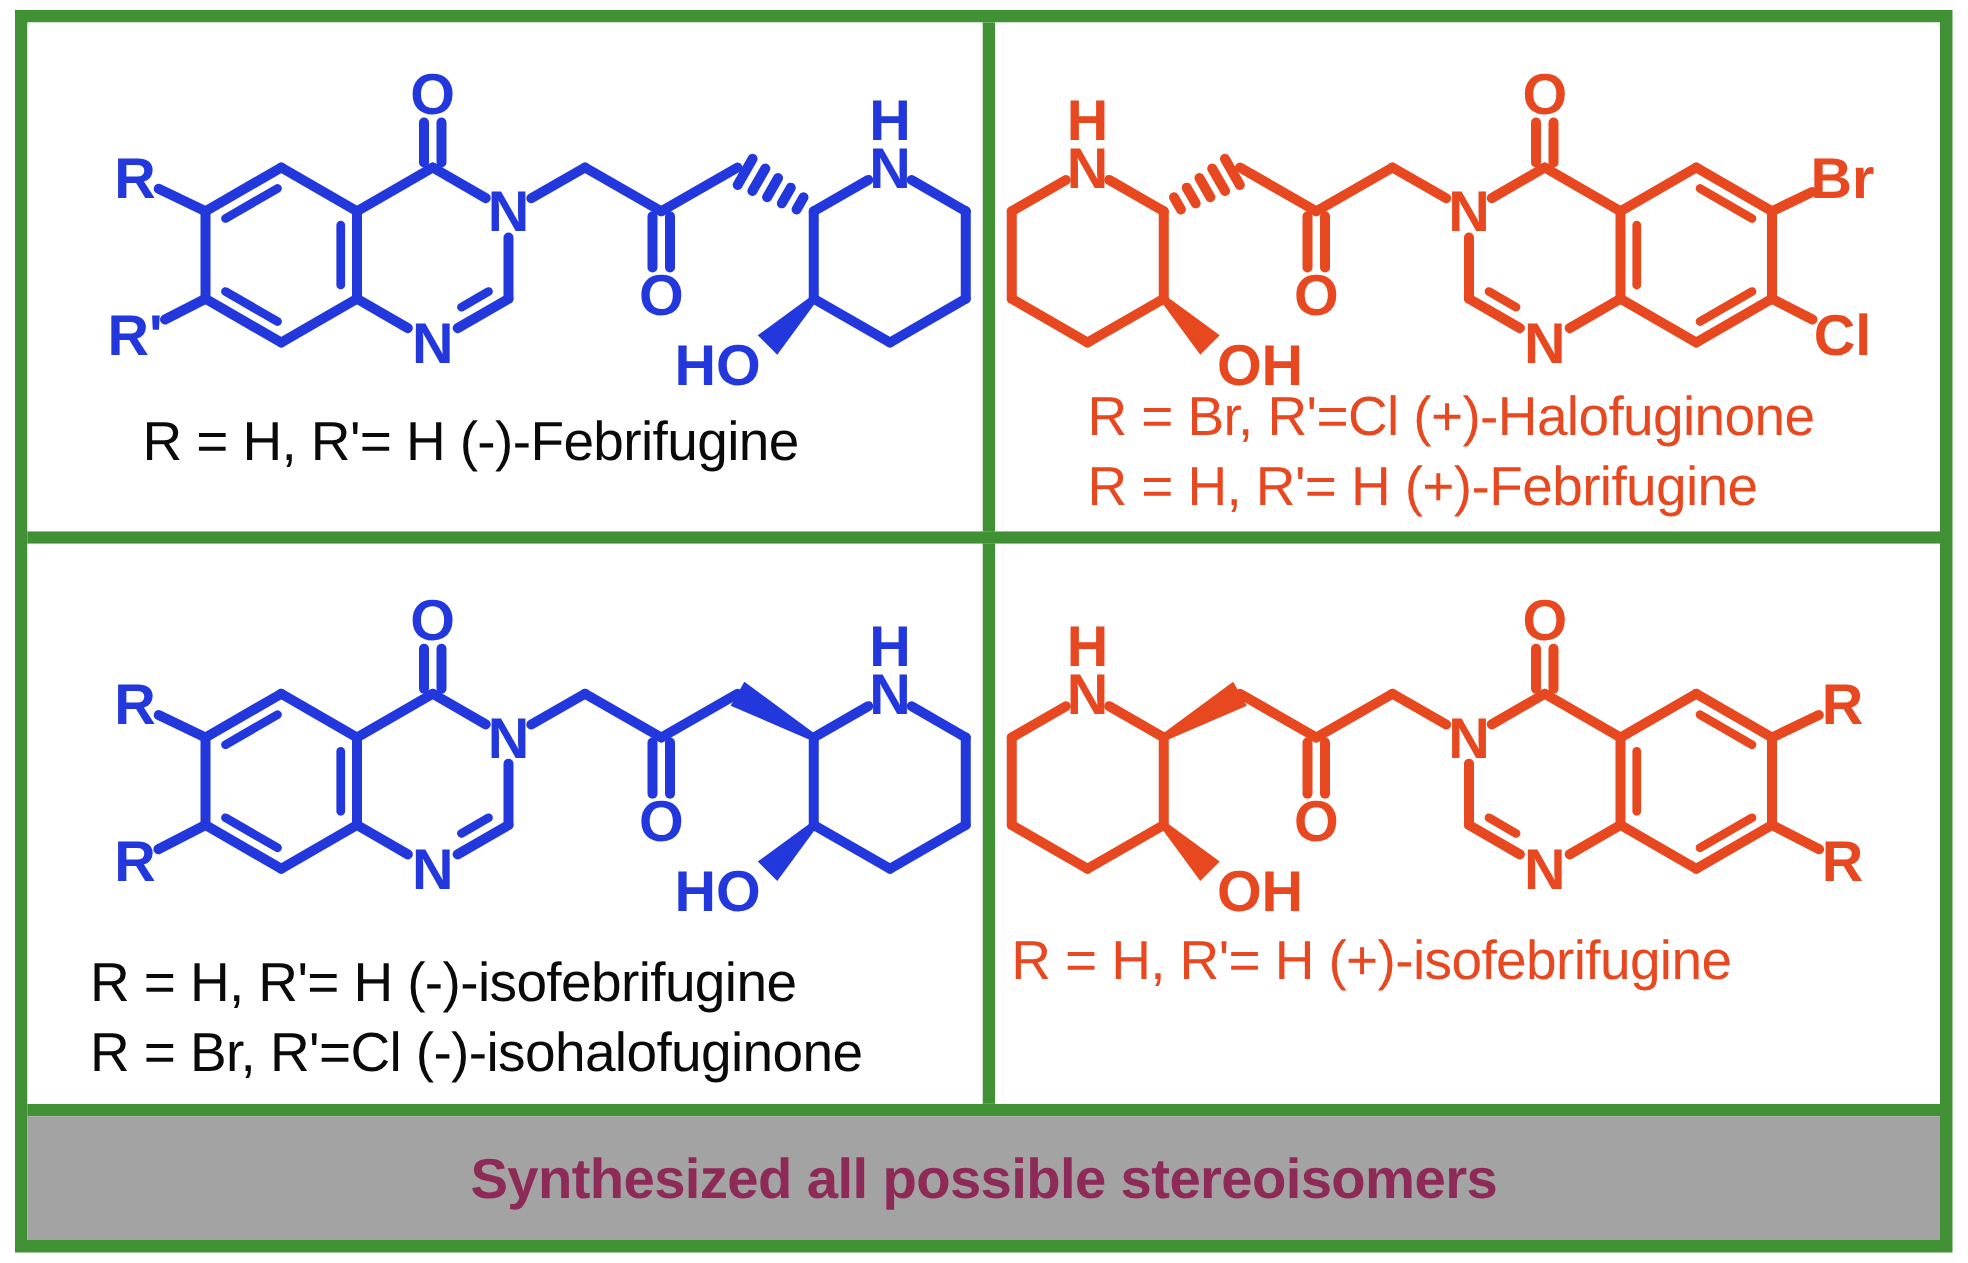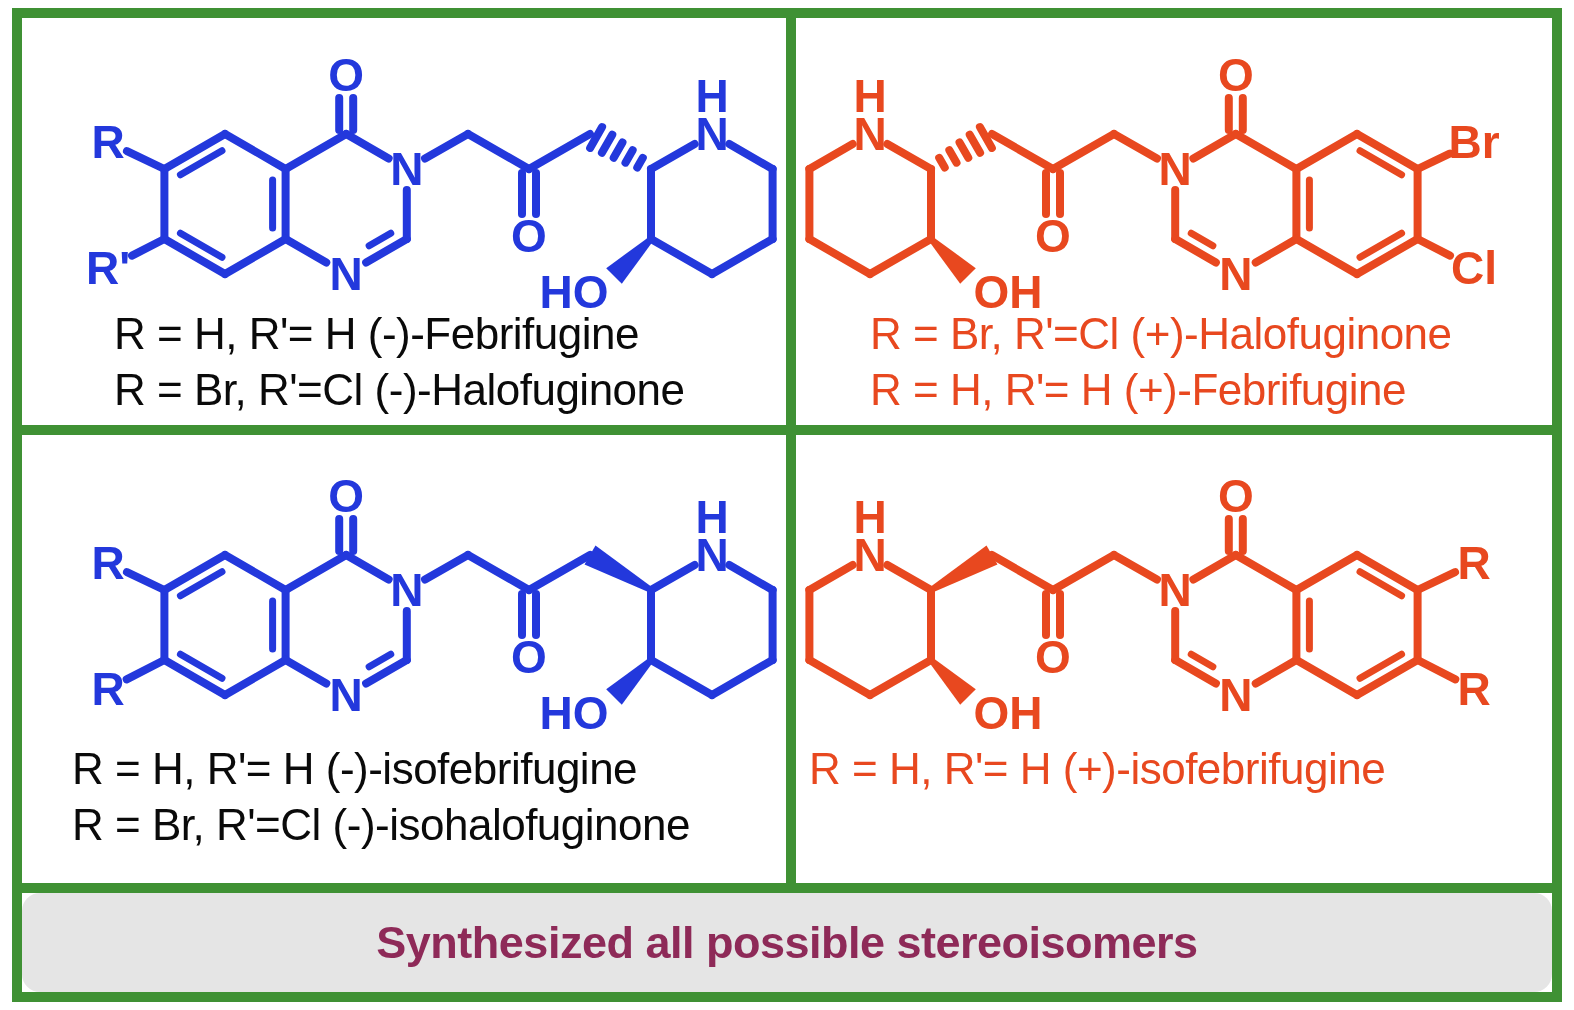--- a/index.html
+++ b/index.html
@@ -23,25 +23,25 @@
   .cell{position:relative;background:#ffffff;overflow:visible;}
   .cell-tl{grid-column:1;grid-row:1;}
   .cell-tr{grid-column:3;grid-row:1;}
   .cell-bl{grid-column:1;grid-row:3;}
   .cell-br{grid-column:3;grid-row:3;}
   .cell svg{display:block;}
   .cell-tl svg,.cell-tr svg{margin-bottom:-12px;}
   .cell-bl svg,.cell-br svg{margin-top:4px;margin-bottom:2px;}
   svg text{font-family:"Liberation Sans",sans-serif;}
   .caption{font-size:44px;line-height:56px;white-space:nowrap;letter-spacing:-0.5px;}
-  .cap-dark{color:var(--ink);}
+  .cap-dark{color:var(--ink);margin-top:20px;}
   .cap-red{color:var(--red);}
   .banner{
-    grid-column:1/4;grid-row:5;background:#e5e5e5;
-    display:flex;align-items:center;justify-content:center;border-radius:18px;
+    grid-column:1/4;grid-row:5;background:#a3a3a3;
+    display:flex;align-items:center;justify-content:center;
   }
   .banner span{
     color:var(--maroon);font-weight:700;font-size:45px;letter-spacing:-0.5px;
   }
 </style>
 </head>
 <body>
 
 <div class="sheet">
   <div class="frame">
@@ -89,21 +89,20 @@
           <text x="384.8" y="151" fill="#2338DC" font-size="46" font-weight="700" text-anchor="middle" dominant-baseline="central">N</text>
           <text x="324.2" y="256" fill="#2338DC" font-size="46" font-weight="700" text-anchor="middle" dominant-baseline="central">N</text>
           <text x="690" y="116" fill="#2338DC" font-size="46" font-weight="700" text-anchor="middle" dominant-baseline="central">N</text>
           <text x="690" y="78" fill="#2338DC" font-size="46" font-weight="700" text-anchor="middle" dominant-baseline="central">H</text>
           <text x="552" y="274" fill="#2338DC" font-size="46" font-weight="700" text-anchor="middle" dominant-baseline="central">HO</text>
           <text x="86" y="124" fill="#2338DC" font-size="46" font-weight="700" text-anchor="middle" dominant-baseline="central">R</text>
           <text x="86" y="250" fill="#2338DC" font-size="46" font-weight="700" text-anchor="middle" dominant-baseline="central">R'</text>
         </svg>
       <div class="caption cap-dark" style="padding-left:92px">
         <div>R = H, R'= H (-)-Febrifugine</div>
-        <div>R = Br, R'=Cl (-)-Halofuginone</div>
       </div>
     </div>
 
     <div class="vdiv vdiv1"></div>
 
     <div class="cell cell-tr">
       <svg width="764" height="300" viewBox="0 0 764 300">
           <line x1="561" y1="116" x2="500.4" y2="151" stroke="#E8481F" stroke-width="8" stroke-linecap="round"></line>
           <line x1="500.4" y1="151" x2="500.4" y2="221" stroke="#E8481F" stroke-width="8" stroke-linecap="round"></line>
           <line x1="513.4" y1="162" x2="513.4" y2="210" stroke="#E8481F" stroke-width="7" stroke-linecap="round"></line>

